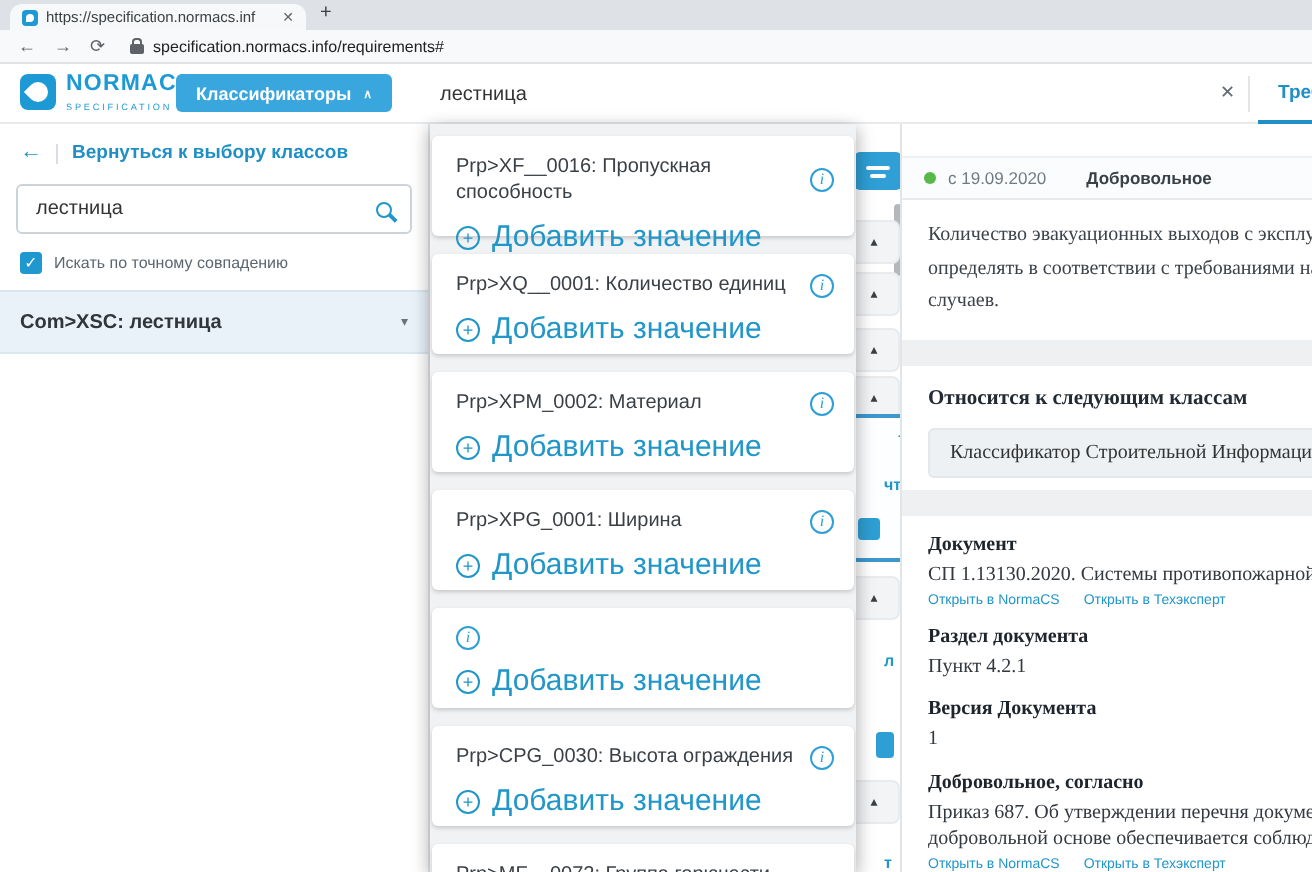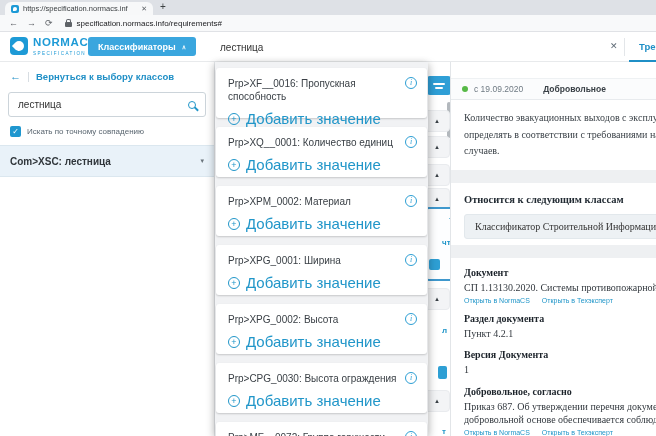--- a/index.html
+++ b/index.html
@@ -84,21 +84,21 @@
     border:none; border-radius:3px; display:flex; flex-direction:column; justify-content:center;
     align-items:center; gap:2px; cursor:pointer; }
   .strip-btn .bar { width:12px; height:2px; background:#fff; border-radius:1px; }
   .strip-btn .bar.short { width:8px; }
 
   
   .props-panel { position:absolute; left:215px; top:62px; width:213px; height:374px; background:#f1f2f4;
     box-shadow:-2px 2px 8px rgba(0,0,0,.18), 2px 2px 8px rgba(0,0,0,.18); padding:6px 0 0; overflow:hidden; }
   .prop-card { background:#fff; border-radius:3px; box-shadow:0 1px 2px rgba(0,0,0,.18);
     margin:0 1px 9px; padding:9px 10px 9px 12px; height:50px; }
-  .prop-head { display:flex; justify-content:space-between; align-items:flex-start; }
+  .prop-head { display:flex; justify-content:space-between; align-items:center; }
   .prop-title { font-size:10px; color:#3a4046; line-height:1.3; padding-right:6px; }
   .info-ico { width:12px; height:12px; border:1px solid #2e9fd4; border-radius:50%; color:#2e9fd4;
     font-size:8px; line-height:10px; text-align:center; font-family:"Liberation Serif", serif;
     font-style:italic; flex:0 0 auto; cursor:pointer; }
   .add-row { display:flex; align-items:center; gap:6px; margin-top:7px; cursor:pointer; }
   .plus-ico { width:12px; height:12px; border:1px solid #2196c9; border-radius:50%; color:#2196c9;
     font-size:9px; line-height:10px; text-align:center; flex:0 0 auto; }
   .add-label { font-size:15px; color:#2196c9; font-weight:400; }
 
   
@@ -260,21 +260,20 @@
       <span class="info-ico">i</span>
     </div>
     <div class="add-row">
       <span class="plus-ico">+</span>
       <span class="add-label">Добавить значение</span>
     </div>
   </div>
 
   <div class="prop-card">
     <div class="prop-head">
-      <span class="prop-title">Prp&gt;XPG_0002: Высота</span>
       <span class="info-ico">i</span>
     </div>
     <div class="add-row">
       <span class="plus-ico">+</span>
       <span class="add-label">Добавить значение</span>
     </div>
   </div>
 
   <div class="prop-card">
     <div class="prop-head">

